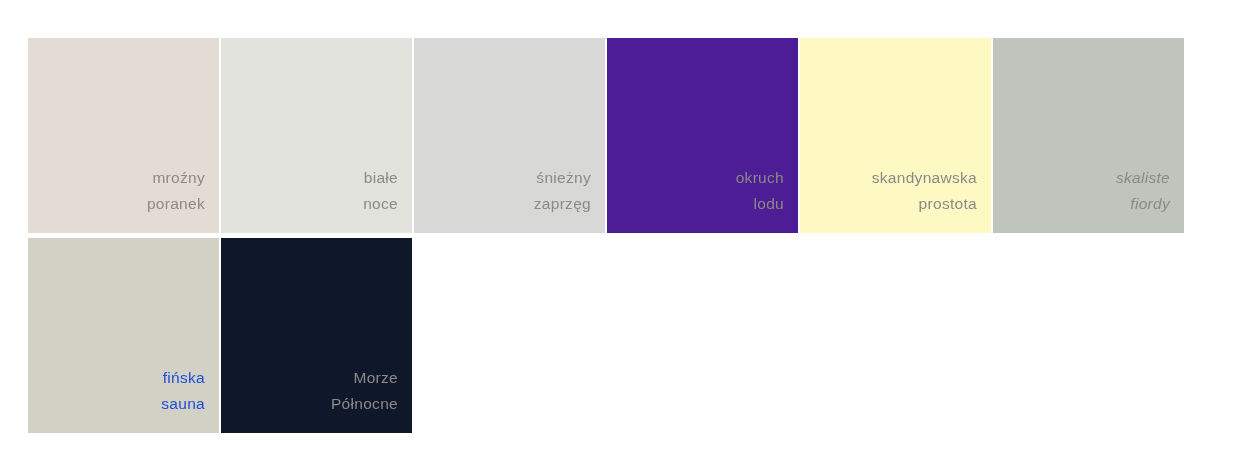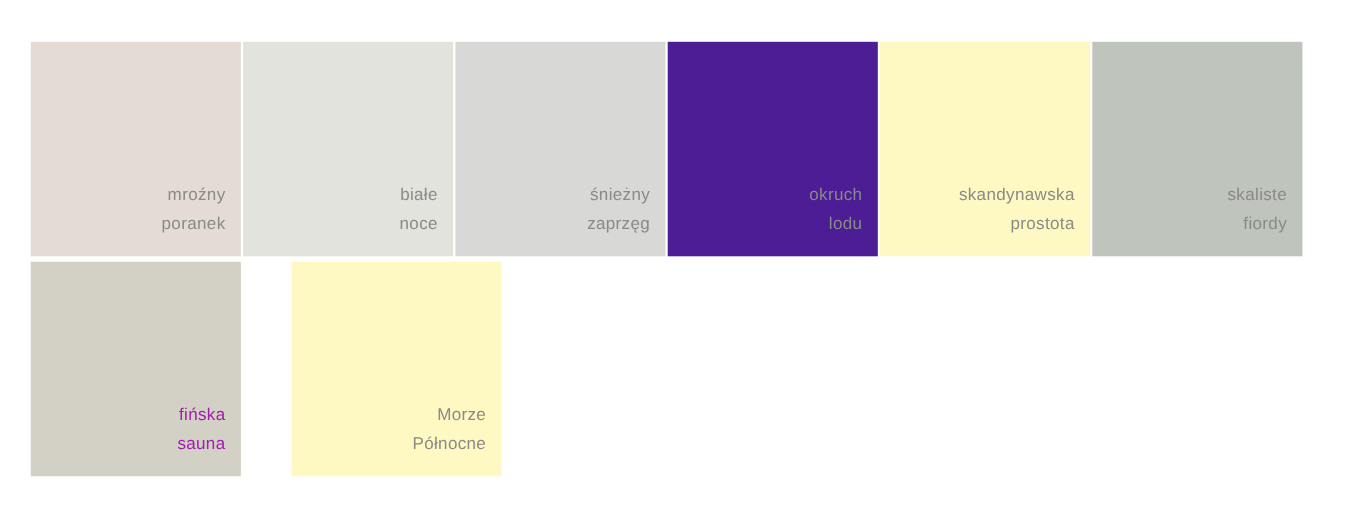--- a/index.html
+++ b/index.html
@@ -87,32 +87,32 @@
 zaprzęg</div>
       </div>
       <div class="swatch" style="background-color: #4c1d95;">
         <div class="swatch-label" style="color: rgb(138, 138, 134);">okruch
 lodu</div>
       </div>
       <div class="swatch" style="background-color: #fef9c3;">
         <div class="swatch-label" style="color: rgb(138, 138, 134);">skandynawska
 prostota</div>
       </div>
-      <div class="swatch" style="background-color: rgb(191, 196, 189);">
+      <div class="swatch" style="background-color: rgb(191, 196, 189); font-style: italic;">
         <div class="swatch-label" style="color: rgb(138, 138, 134);">skaliste
 fiordy</div>
       </div>
     </div>
 
     <div class="swatch-row">
       <div class="swatch" style="background-color: rgb(211, 208, 197);">
-        <div class="swatch-label" style="color: #a21caf;">fińska
+        <div class="swatch-label" style="color: #1d4ed8;">fińska
 sauna</div>
       </div>
-      <div class="swatch" style="background-color: #fef9c3; margin-left: 44px;">
+      <div class="swatch" style="background-color: #0f172a;">
         <div class="swatch-label" style="color: rgb(138, 138, 134);">Morze
 Północne</div>
       </div>
       <div class="swatch swatch-empty"></div>
       <div class="swatch swatch-empty"></div>
       <div class="swatch swatch-empty"></div>
     </div>
 
   </div>
 </div>

